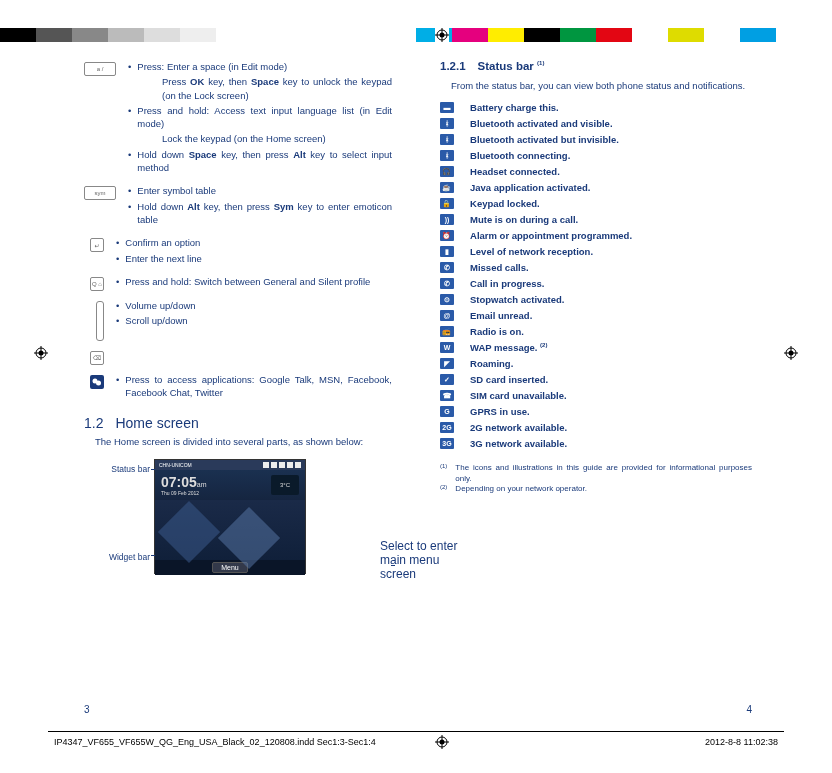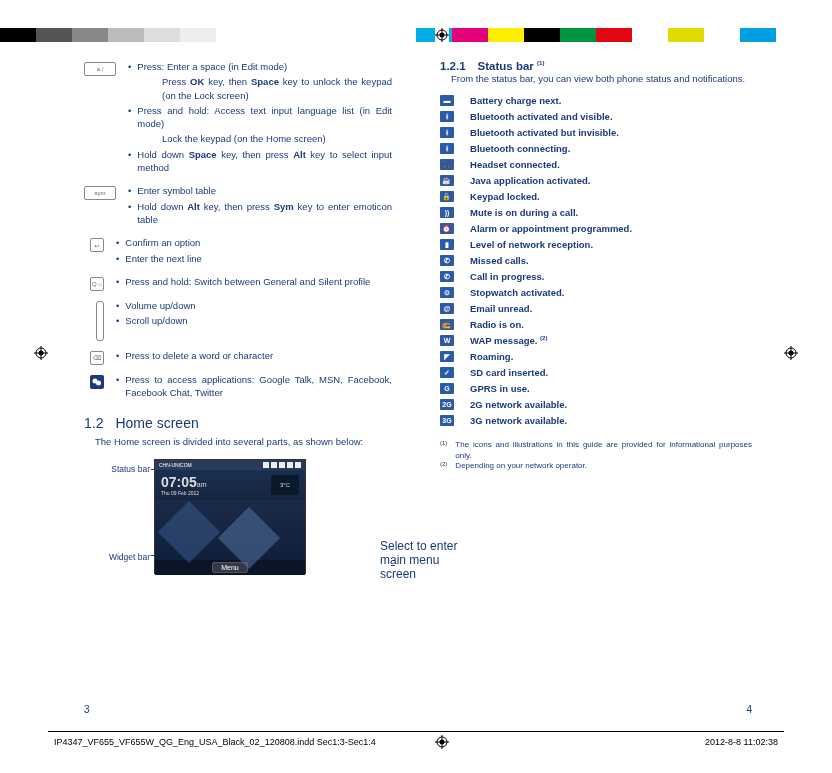--- a/index.html
+++ b/index.html
@@ -40,21 +40,21 @@
   .key-icon.tall { height: 40px; width: 8px; border-radius: 3px; margin-left: 12px; }
   .key-icon.square { width: 14px; height: 14px; margin-left: 6px; }
   .key-icon.dark { background: #1a3a7a; border: none; color: #fff; }
   .key-icon.dark svg { fill: #fff; }
   .key-body { flex: 1; }
   ul { list-style: none; padding-left: 0; }
   li { display: flex; gap: 6px; line-height: 1.4; margin-bottom: 2px; font-size: 9.5px; color: #1a3a7a; text-align: justify;}
   li::before { content: "•"; color: #1a3a7a; flex-shrink: 0; }
   .h2 { font-size: 14px; font-weight: normal; color: #1a3a7a; margin: 14px 0 4px; display: flex; gap: 12px;}
   .intro { font-size: 9.5px; color: #1a3a7a; margin-bottom: 10px; line-height: 1.4; padding-left: 11px;}
-  .h3 { font-size: 11.5px; font-weight: bold; color: #1a3a7a; margin-bottom: 0; display:flex; gap:12px;text-align:right;}
+  .h3 { font-size: 11.5px; font-weight: bold; color: #1a3a7a; margin-bottom: 7px; display:flex; gap:12px;text-align:right;}
   .sup { font-size: 6px; vertical-align: super; }
   
   .phone-wrap { position: relative; margin-top: 10px; margin-left: 70px; }
   .phone-label { position:absolute; font-size: 8.5px; color:#1a3a7a; }
   .label-status { top: 5px; left: -50px; text-align: right; width: 46px;}
   .label-widget { bottom: 12px; left: -54px; text-align:right; width:50px;}
   .label-menu { bottom: -8px; right: -76px; width: 88px; font-size: 12px; line-height: 1.2;}
   .phone-screen {
     width: 152px; height: 115px; background: #1a2840;
     border: 1px solid #333;
@@ -223,27 +223,20 @@
                 <span>Volume up/down</span>
               </li>
               <li>
                 <span>Scroll up/down</span>
               </li>
             </ul>
           </div>
         </div>
         <div class="key-row">
           <div class="key-icon square">⌫</div>
-          <div class="key-body">
-            <ul>
-              <li>
-                <span>Press to delete a word or character</span>
-              </li>
-            </ul>
-          </div>
         </div>
         <div class="key-row">
           <div class="key-icon dark square">
             <svg width="10" height="10" viewBox="0 0 10 10">
               <circle cx="3" cy="4" r="2.5" fill="#fff"></circle>
               <circle cx="6.5" cy="6" r="2.5" fill="#fff"></circle>
             </svg>
           </div>
           <div class="key-body">
             <ul>
@@ -305,21 +298,21 @@
       <span>1.2.1</span>
       <span><span>Status bar</span> <sup class="sup">(1)</sup></span>
     </div>
     <div class="intro">From the status bar, you can view both phone status and notifications.</div>
 
     <div class="status-list" id="status-list">
         <div class="status-row">
           <div class="status-icon">
             <span>▬</span>
           </div>
-          <div class="status-txt">Battery charge next.</div>
+          <div class="status-txt">Battery charge this.</div>
         </div>
         <div class="status-row">
           <div class="status-icon">
             <span>ᚼ</span>
           </div>
           <div class="status-txt">Bluetooth activated and visible.</div>
         </div>
         <div class="status-row">
           <div class="status-icon">
             <span>ᚼ</span>
@@ -408,20 +401,26 @@
           <div class="status-icon">
             <span>◤</span>
           </div>
           <div class="status-txt">Roaming.</div>
         </div>
         <div class="status-row">
           <div class="status-icon">
             <span>✓</span>
           </div>
           <div class="status-txt">SD card inserted.</div>
+        </div>
+        <div class="status-row">
+          <div class="status-icon">
+            <span>☎</span>
+          </div>
+          <div class="status-txt">SIM card unavailable.</div>
         </div>
         <div class="status-row">
           <div class="status-icon">
             <span>G</span>
           </div>
           <div class="status-txt">GPRS in use.</div>
         </div>
         <div class="status-row">
           <div class="status-icon">
             <span>2G</span>

